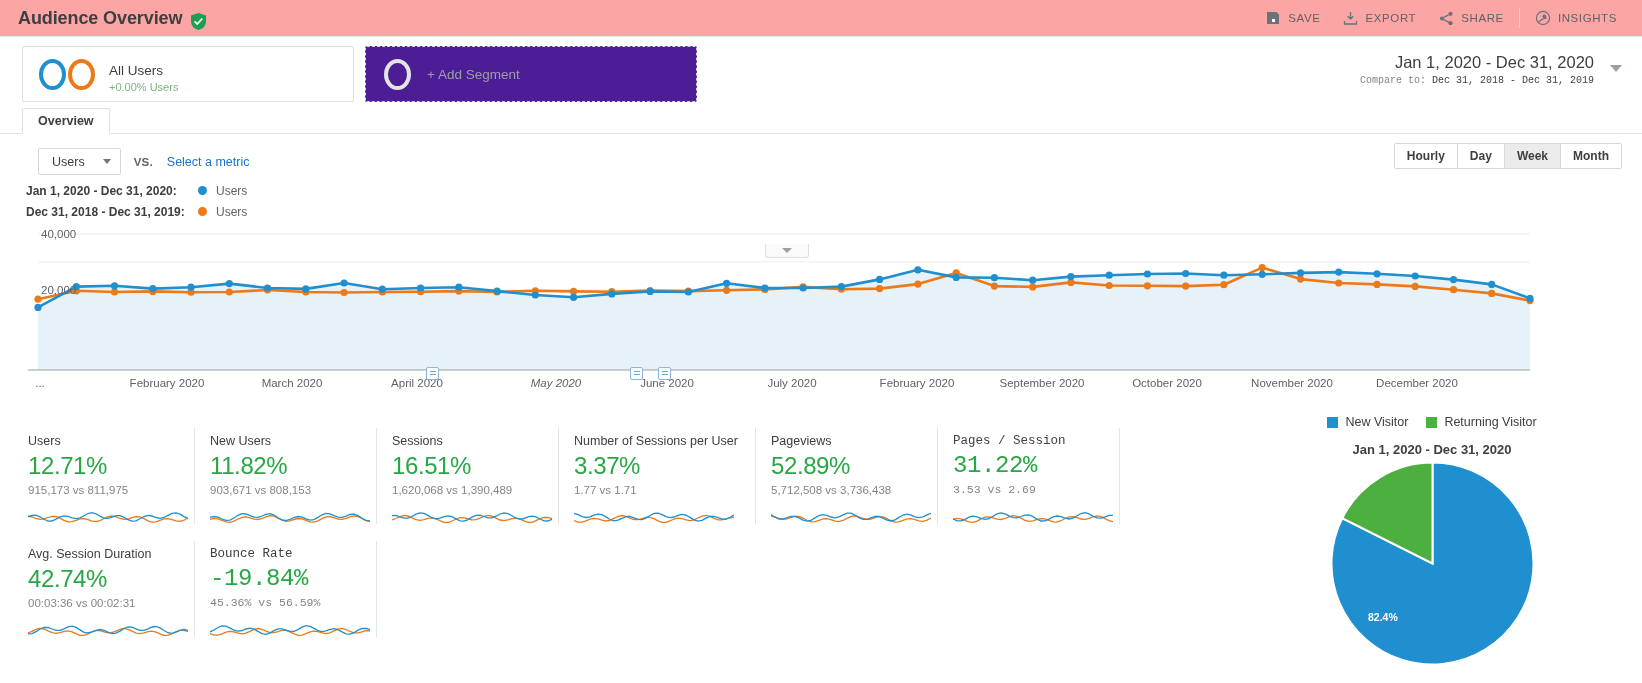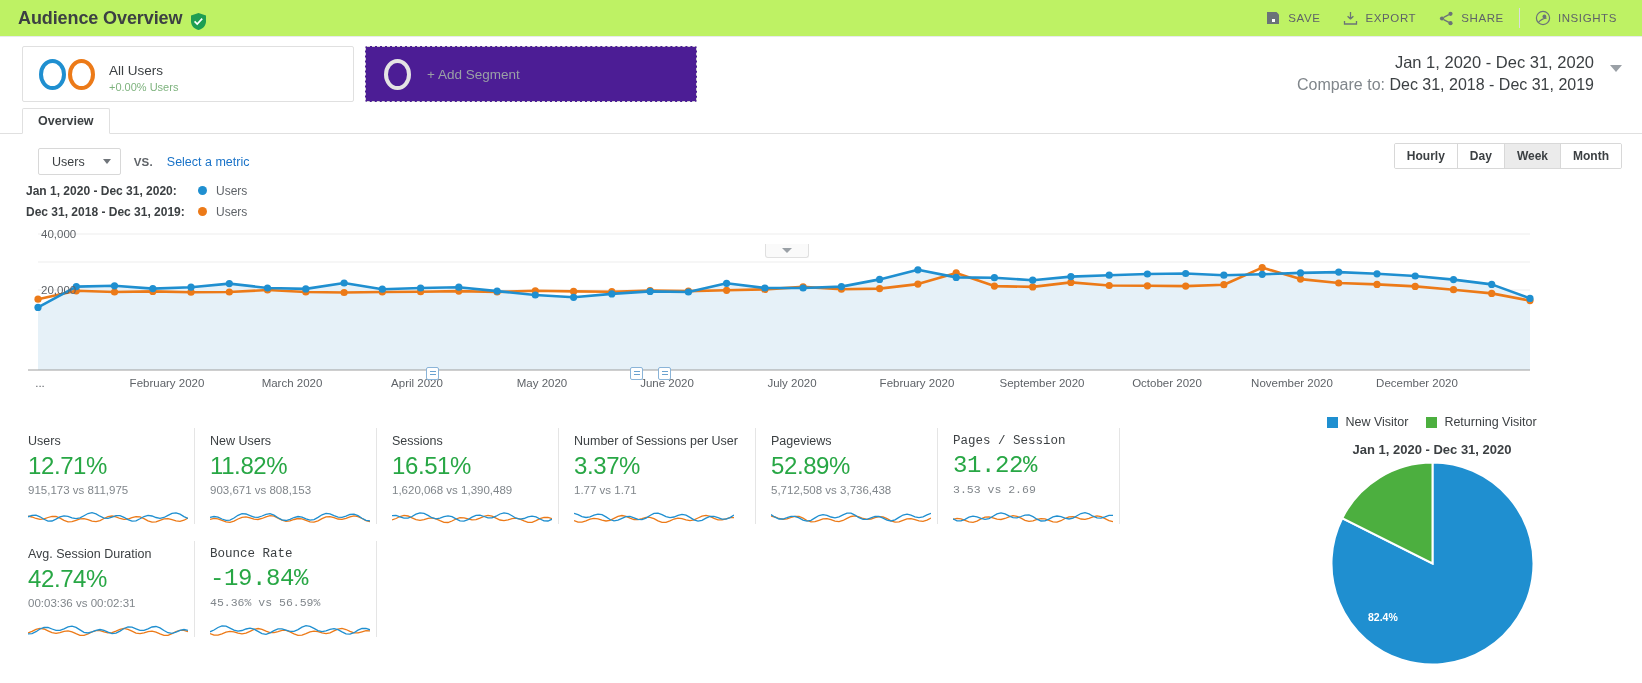--- a/index.html
+++ b/index.html
@@ -10,21 +10,21 @@
     font-family: "Liberation Sans", sans-serif;
     font-size: 13px;
     color: #3c4043;
     overflow: hidden;
   }
   .page { position: relative; width: 1642px; height: 683px; background:#fff; }
 
   
   .header {
     height: 37px;
-    background: #bef264;
+    background: #fca5a5;
     border-bottom: 1px solid #e8eaed;
     display: flex; align-items: center;
     padding: 0 14px 0 18px;
     position: relative;
   }
   .page-title {
     font-size: 18px; font-weight: bold; color: #3c4043;
     letter-spacing: -0.1px;
   }
   .verified-badge {
@@ -68,21 +68,21 @@
   }
   .add-ring { width:27px; height:31px; border-radius:50%; border:4px solid #e4e4e4; }
   .add-label { margin-left:16px; font-size:13.5px; color:#9aa0a6; }
 
   .daterange {
     position:absolute; right: 20px; top: 14px;
     display:flex; align-items:flex-start; cursor:pointer;
   }
   .dr-text { text-align:right; line-height:1.38; }
   .dr-main { font-size:16.5px; color:#3c4043; }
-  .dr-sub { font-size:16px; color:#80868b; }
+  .dr-sub { font-size:10px; color:#80868b;font-family:Liberation Mono, monospace; }
   .dr-sub b { font-weight:normal; color:#3c4043; }
   .dr-caret {
     width:0;height:0; border-left:6px solid transparent; border-right:6px solid transparent;
     border-top:7px solid #9aa0a6; margin-left:16px; margin-top:14px;
   }
 
   
   .tabstrip {
     border-bottom:1px solid #e0e0e0; padding-left:22px; height:25px;
     display:flex; align-items:flex-end;
@@ -382,21 +382,21 @@
         <circle cx="1530.0" cy="70.4" r="3.6" fill="#1f8fd0"></circle>
         <line x1="28" y1="142" x2="1530" y2="142" stroke="#9e9e9e" stroke-width="1"></line>
         <text x="41" y="10" font-size="11.5" fill="#5f6368" font-family="&quot;Liberation Sans&quot;, sans-serif">40,000</text>
         <text x="41" y="66" font-size="11.5" fill="#5f6368" font-family="&quot;Liberation Sans&quot;, sans-serif">20,000</text>
       </svg>
     <div class="axis-labels" id="axislabels">
         <div class="axis-label" style="left: 40px;">...</div>
         <div class="axis-label" style="left: 167px;">February 2020</div>
         <div class="axis-label" style="left: 292px;">March 2020</div>
         <div class="axis-label" style="left: 417px;">April 2020</div>
-        <div class="axis-label" style="left: 542px;">May 2020</div>
+        <div class="axis-label" style="left: 556px; font-style: italic;">May 2020</div>
         <div class="axis-label" style="left: 667px;">June 2020</div>
         <div class="axis-label" style="left: 792px;">July 2020</div>
         <div class="axis-label" style="left: 917px;">February 2020</div>
         <div class="axis-label" style="left: 1042px;">September 2020</div>
         <div class="axis-label" style="left: 1167px;">October 2020</div>
         <div class="axis-label" style="left: 1292px;">November 2020</div>
         <div class="axis-label" style="left: 1417px;">December 2020</div>
         <div class="hist-handle" style="left: 426px; top: -10px;"></div>
         <div class="hist-handle" style="left: 630px; top: -10px;"></div>
         <div class="hist-handle" style="left: 658px; top: -10px;"></div>

